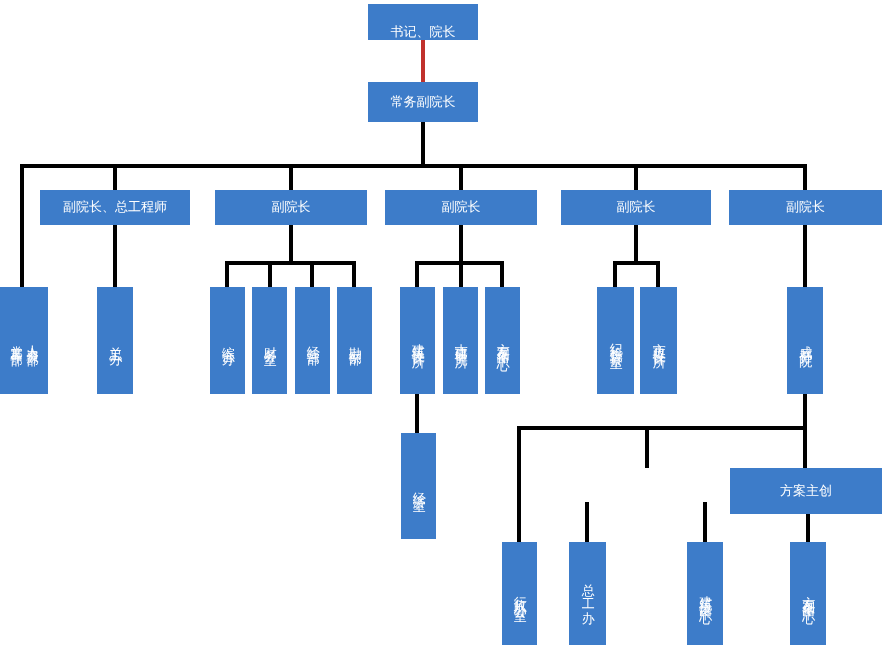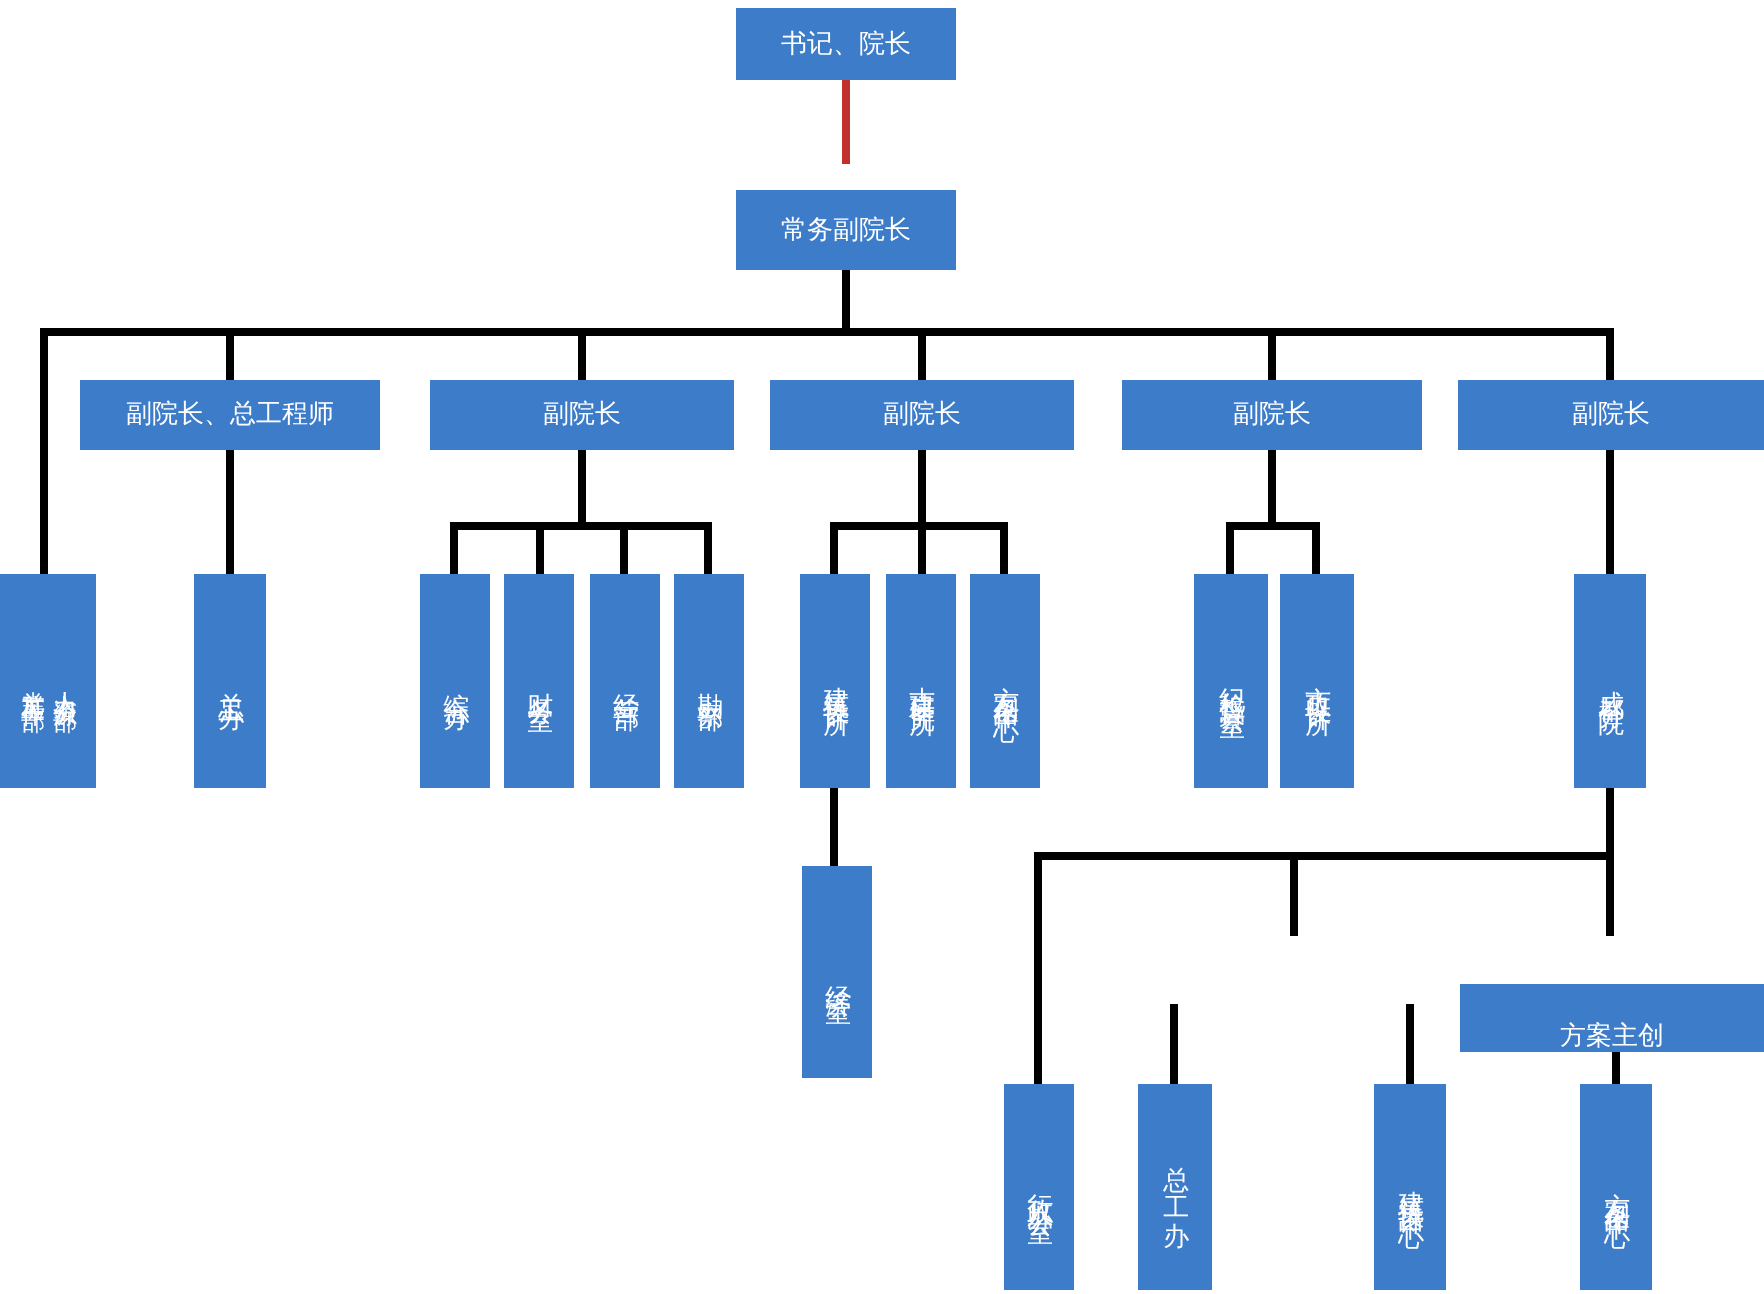--- a/index.html
+++ b/index.html
@@ -83,24 +83,24 @@
   <div class="line" style="left:803px;top:225px;width:4px;height:62px;"></div>
   <div class="line" style="left:803px;top:394px;width:4px;height:34px;"></div>
   <div class="line" style="left:517px;top:426px;width:290px;height:4px;"></div>
   <div class="line" style="left:517px;top:426px;width:4px;height:116px;"></div>
   <div class="line" style="left:645px;top:426px;width:4px;height:42px;"></div>
   <div class="line" style="left:803px;top:426px;width:4px;height:42px;"></div>
   <div class="line" style="left:585px;top:502px;width:4px;height:40px;"></div>
   <div class="line" style="left:703px;top:502px;width:4px;height:40px;"></div>
   <div class="line" style="left:806px;top:502px;width:4px;height:40px;"></div>
 
-  <div class="node" style="left:368px;top:4px;width:110px;height:36px;">
+  <div class="node" style="left:368px;top:4px;width:110px;height:36px;align-items:flex-end;">
     <span class="lbl">书记、院长</span>
   </div>
-  <div class="node" style="left:368px;top:95px;width:110px;height:40px;">
+  <div class="node" style="left:368px;top:82px;width:110px;height:40px;">
     <span class="lbl">常务副院长</span>
   </div>
 
   <div class="node" style="left:40px;top:190px;width:150px;height:35px;">
     <span class="lbl">副院长、总工程师</span>
   </div>
   <div class="node" style="left:215px;top:190px;width:152px;height:35px;">
     <span class="lbl">副院长</span>
   </div>
   <div class="node" style="left:385px;top:190px;width:152px;height:35px;">
@@ -151,21 +151,21 @@
     <span class="lbl">纪检督察室</span>
   </div>
   <div class="node v" style="left:640px;top:287px;width:37px;height:107px;">
     <span class="lbl">市政设计所</span>
   </div>
 
   <div class="node v" style="left:787px;top:287px;width:36px;height:107px;">
     <span class="lbl">成都分院</span>
   </div>
 
-  <div class="node" style="left:730px;top:492px;width:152px;height:34px;align-items:flex-end;">
+  <div class="node" style="left:730px;top:468px;width:152px;height:46px;">
     <span class="lbl">方案主创</span>
   </div>
 
   <div class="node v" style="left:502px;top:542px;width:35px;height:103px;">
     <span class="lbl">行政办公室</span>
   </div>
   <div class="node v spread" style="left:569px;top:542px;width:37px;height:103px;">
     <span class="lbl">总工办</span>
   </div>
   <div class="node v" style="left:687px;top:542px;width:36px;height:103px;">

